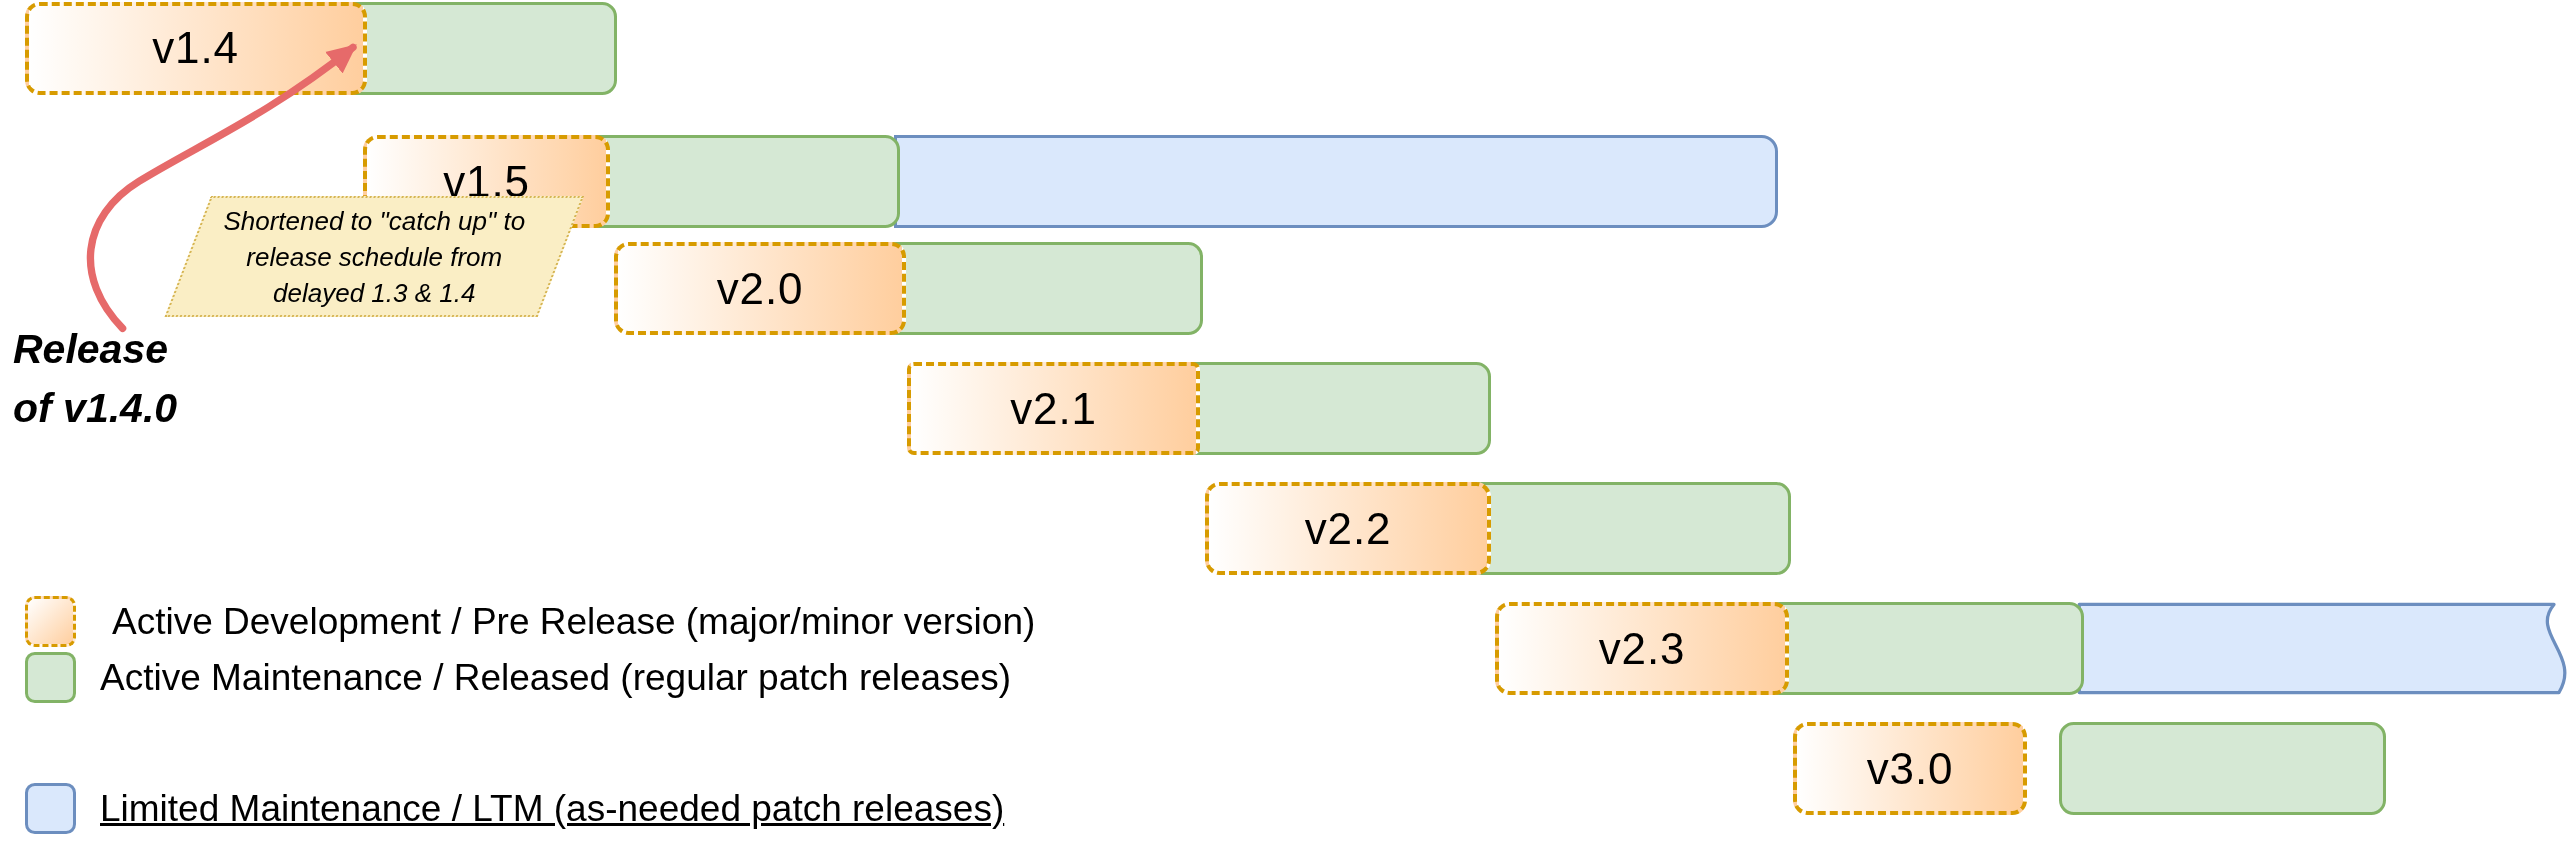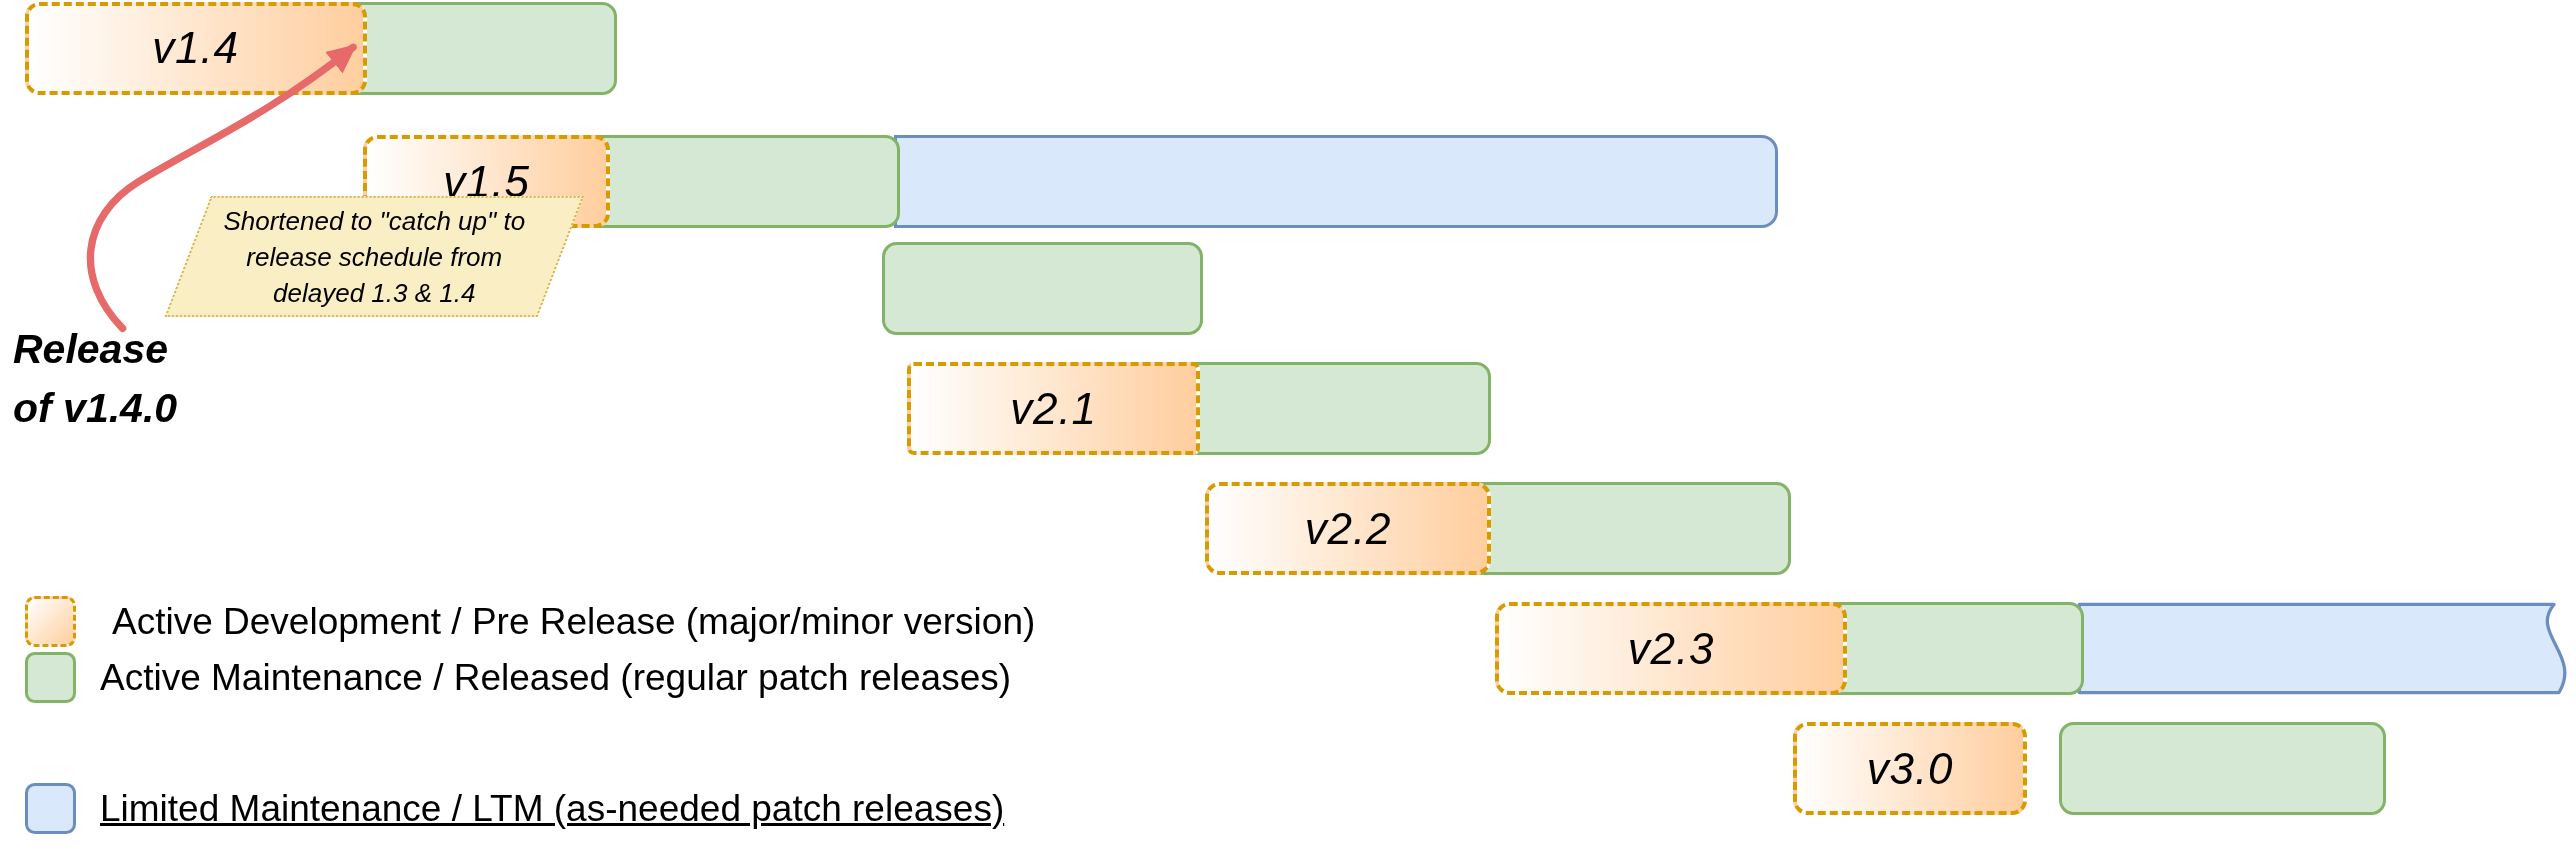--- a/index.html
+++ b/index.html
@@ -7,21 +7,21 @@
     --maint-fill:#d5e8d4; --maint-border:#82b366;
     --ltm-fill:#dae8fc; --ltm-border:#6c8ebf;
     --note-fill:#faeec5; --note-border:#d6b656;
     --arrow:#e66a6a; --text:#000000;
   }
   html,body{margin:0;padding:0;}
   body{
     width:2576px;height:848px;position:relative;overflow:hidden;
     background:#ffffff;font-family:"Liberation Sans",sans-serif;color:var(--text);
   }
-  #bars-layer{position:absolute;inset:0;z-index:1;font-style:italic;}
+  #bars-layer{position:absolute;inset:0;z-index:1;}
   .release-row{position:absolute;left:0;width:100%;height:93px;}
   .bar{position:absolute;top:0;height:93px;box-sizing:border-box;}
   .dev-bar{
     border:4.1px dashed var(--dev-border);border-radius:14.7px;
     background:linear-gradient(90deg,var(--dev-fill-start) 0%,var(--dev-fill-end) 100%);
     display:flex;align-items:center;justify-content:center;
   }
   .version-label{font-size:44px;color:var(--text);letter-spacing:0.8px;}
   .maint-bar{
     background:var(--maint-fill);border:3.3px solid var(--maint-border);border-radius:14.7px;
@@ -76,39 +76,42 @@
     </div>
     <div class="release-row" style="top: 135px;">
       <div class="bar ltm-bar" style="left: 894px; width: 884px;"></div>
       <div class="bar maint-bar" style="left: 585px; width: 315px;"></div>
       <div class="bar dev-bar" style="left: 363px; width: 247px;">
         <span class="version-label">v1.5</span>
       </div>
     </div>
     <div class="release-row" style="top: 242px;">
       <div class="bar maint-bar" style="left: 882px; width: 321px;"></div>
+      <div class="bar dev-bar" style="left: 614px; width: 292px;">
+        <span class="version-label">v2.0</span>
+      </div>
     </div>
     <div class="release-row" style="top: 362px;">
       <div class="bar maint-bar" style="left: 1176px; width: 315px;"></div>
       <div class="bar dev-bar" style="left: 907px; width: 293px; border-radius: 7px;">
         <span class="version-label">v2.1</span>
       </div>
     </div>
     <div class="release-row" style="top: 482px;">
       <div class="bar maint-bar" style="left: 1467px; width: 324px;"></div>
       <div class="bar dev-bar" style="left: 1205px; width: 286px;">
         <span class="version-label">v2.2</span>
       </div>
     </div>
     <div class="release-row" style="top: 602px;">
       <svg class="ltm-svg" width="507" height="93" viewBox="0 0 620 114" style="left: 2077px;">
         <path class="ltm-torn-path" d="M 2 3 L 584 3 C 554 38, 618 66, 590 111 L 2 111 Z"></path>
       </svg>
       <div class="bar maint-bar" style="left: 1765px; width: 319px;"></div>
-      <div class="bar dev-bar" style="left: 1495px; width: 352px;">
+      <div class="bar dev-bar" style="left: 1495px; width: 294px;">
         <span class="version-label">v2.3</span>
       </div>
     </div>
     <div class="release-row" style="top: 722px;">
       <div class="bar maint-bar" style="left: 2059px; width: 327px;"></div>
       <div class="bar dev-bar" style="left: 1793px; width: 234px;">
         <span class="version-label">v3.0</span>
       </div>
     </div>
   </div>

